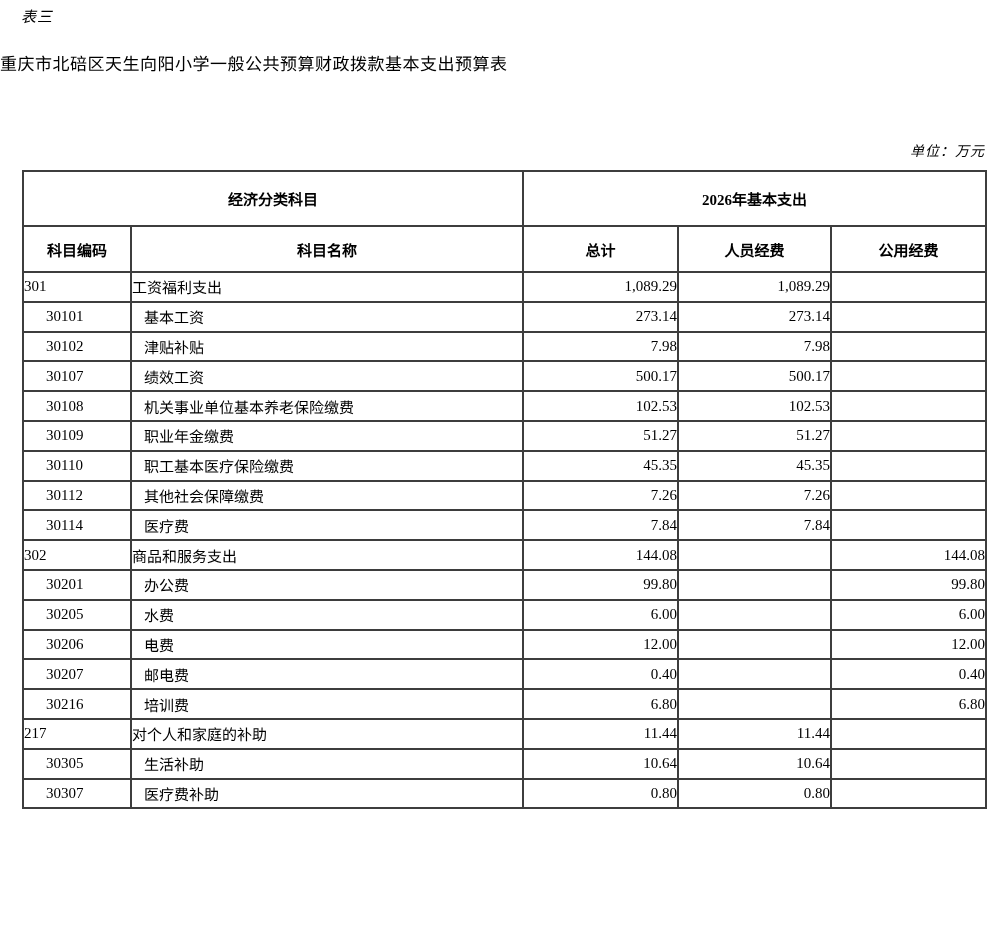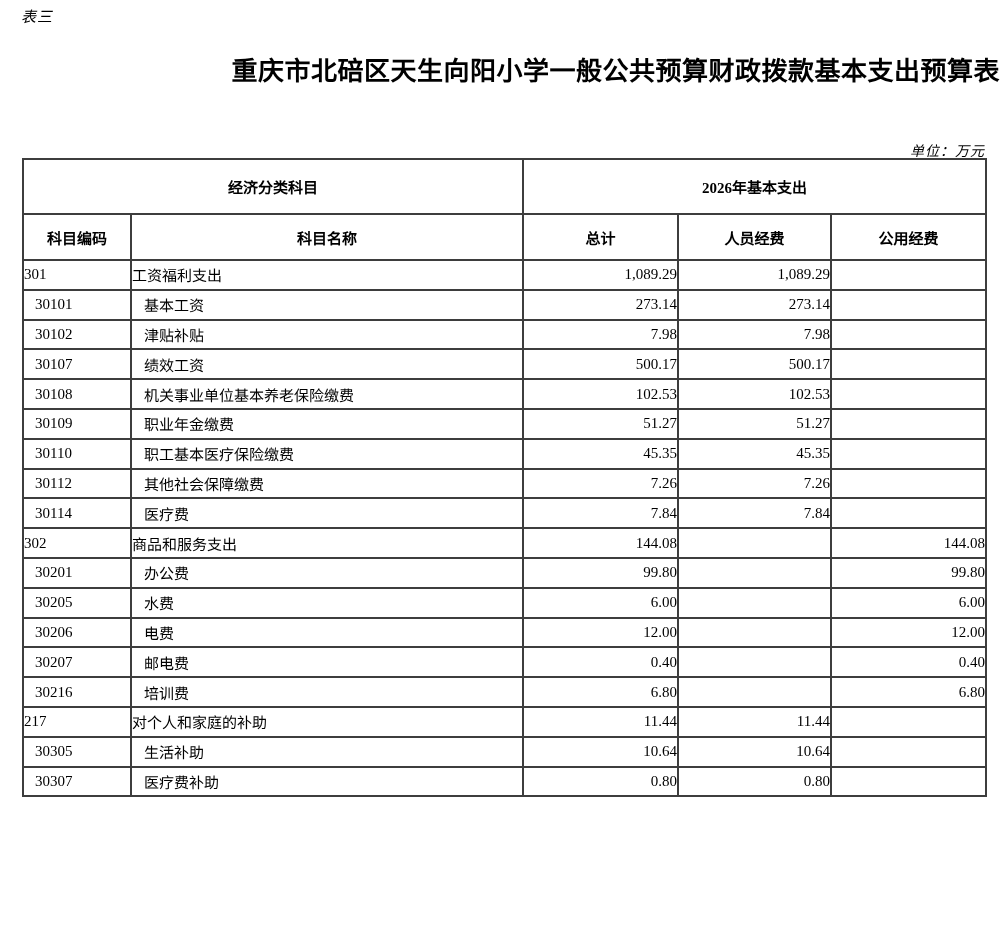--- a/index.html
+++ b/index.html
@@ -22,38 +22,38 @@
     font-size: 15px;
     font-style: italic;
     letter-spacing: 1px;
   }
   .page-title {
     position: absolute;
     top: 50px;
     left: 0;
     width: 100%;
     margin: 0;
-    text-align: right;
-    font-size: 26px;
-    font-weight: bold;
+    text-align: left;
+    font-size: 17px;
+    font-weight: normal;
     letter-spacing: 0.5px;
     white-space: nowrap;
   }
   .unit-note {
     position: absolute;
     top: 140px;
     right: 15px;
     font-size: 14px;
     font-style: italic;
     letter-spacing: 1px;
   }
   table.budget {
     position: absolute;
     left: 22px;
-    top: 158px;
+    top: 170px;
     width: 963px;
     border-collapse: collapse;
     table-layout: fixed;
   }
   table.budget th,
   table.budget td {
     border: 2px solid #3d3d3d;
     padding: 0;
     overflow: hidden;
     white-space: nowrap;
@@ -72,21 +72,21 @@
   td.code {
     text-align: left;
     padding-left: 3px;
     font-size: 14px;
   }
   td.name {
     text-align: left;
     padding-left: 4px;
     margin-left: 48px;
   }
-  tr.lvl2 td.code { padding-left: 11px; }
+  tr.lvl2 td.code { padding-left: 22px; }
   tr.lvl2 td.name { padding-left: 12px; }
   td.num {
     text-align: right;
     padding-right: 3px;
   }
   tr.total-row td {
     font-weight: bold;
   }
   td.total-label {
     text-align: center;

